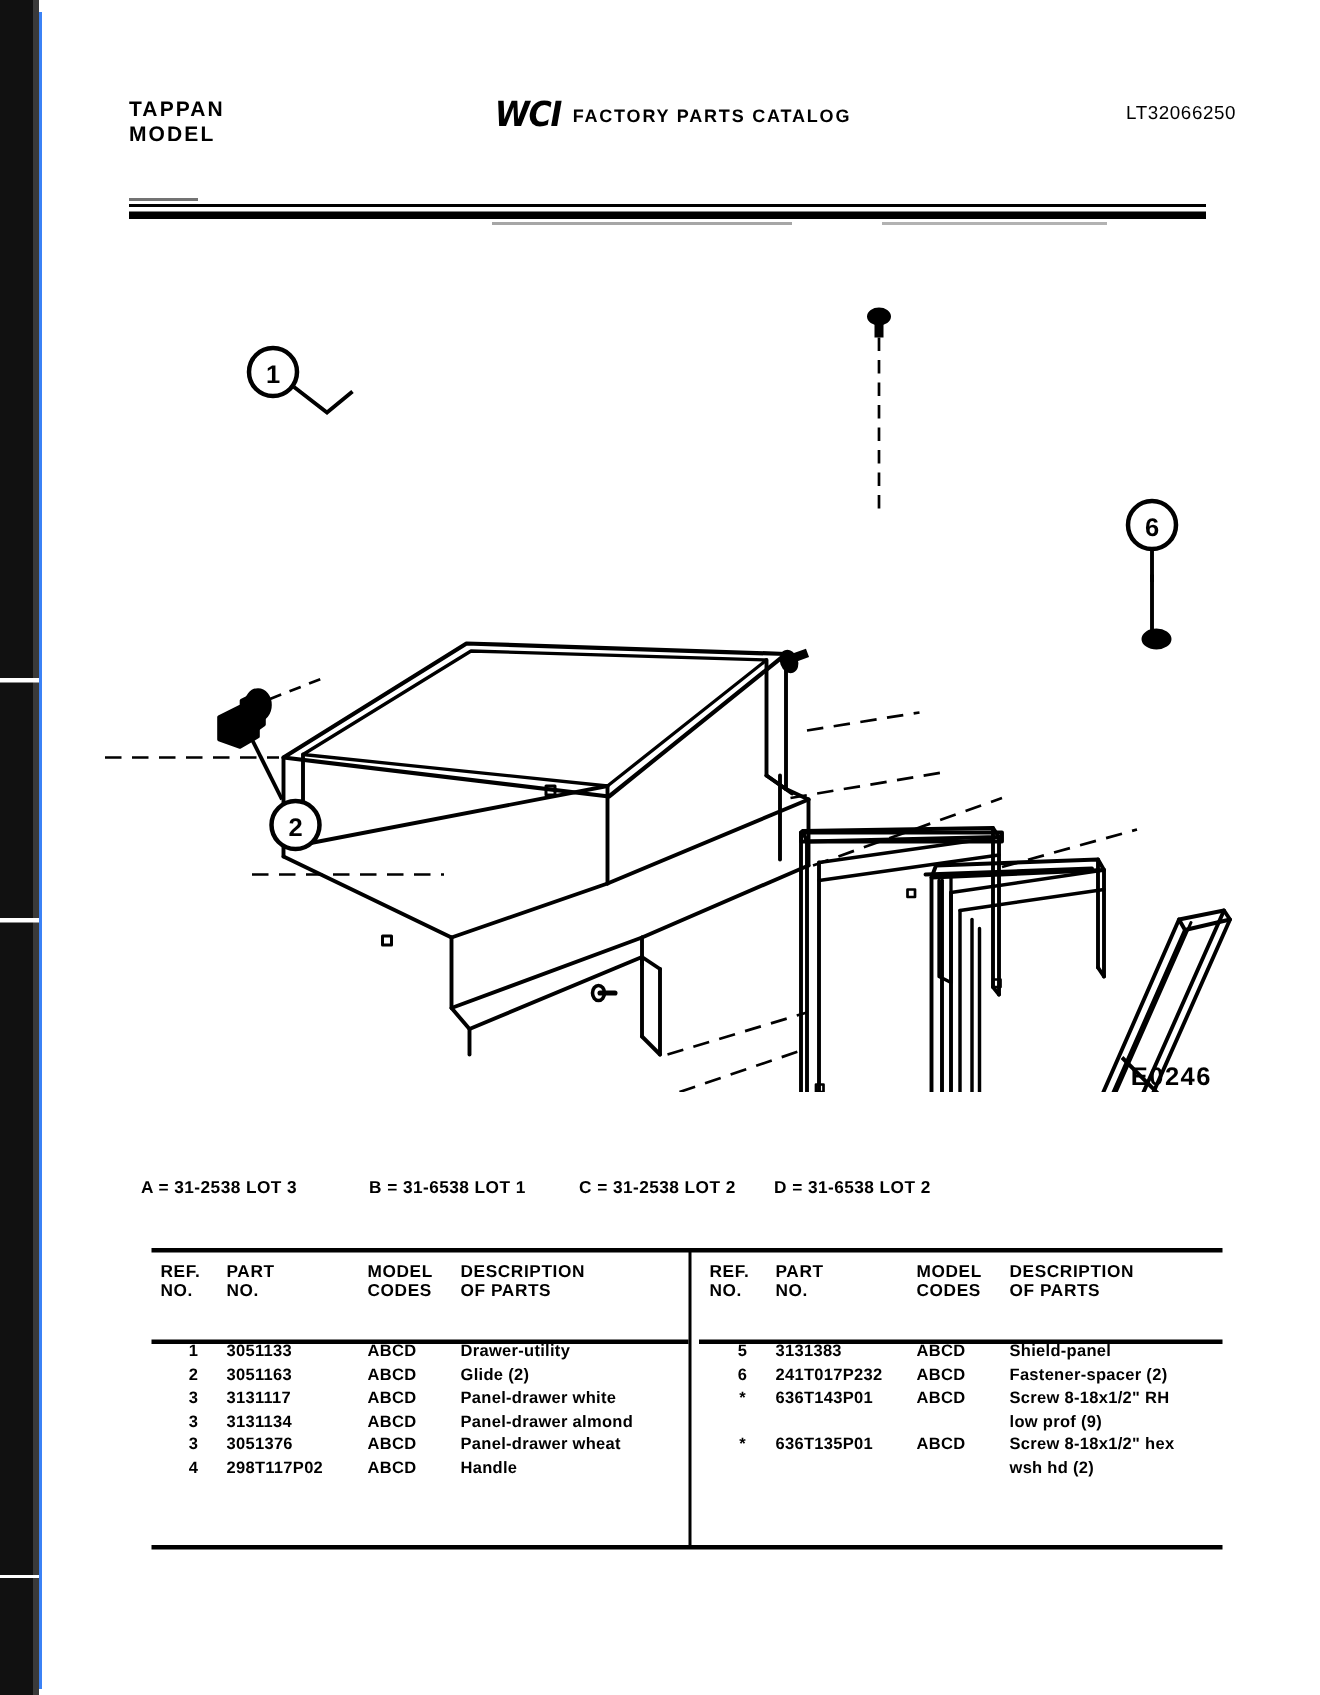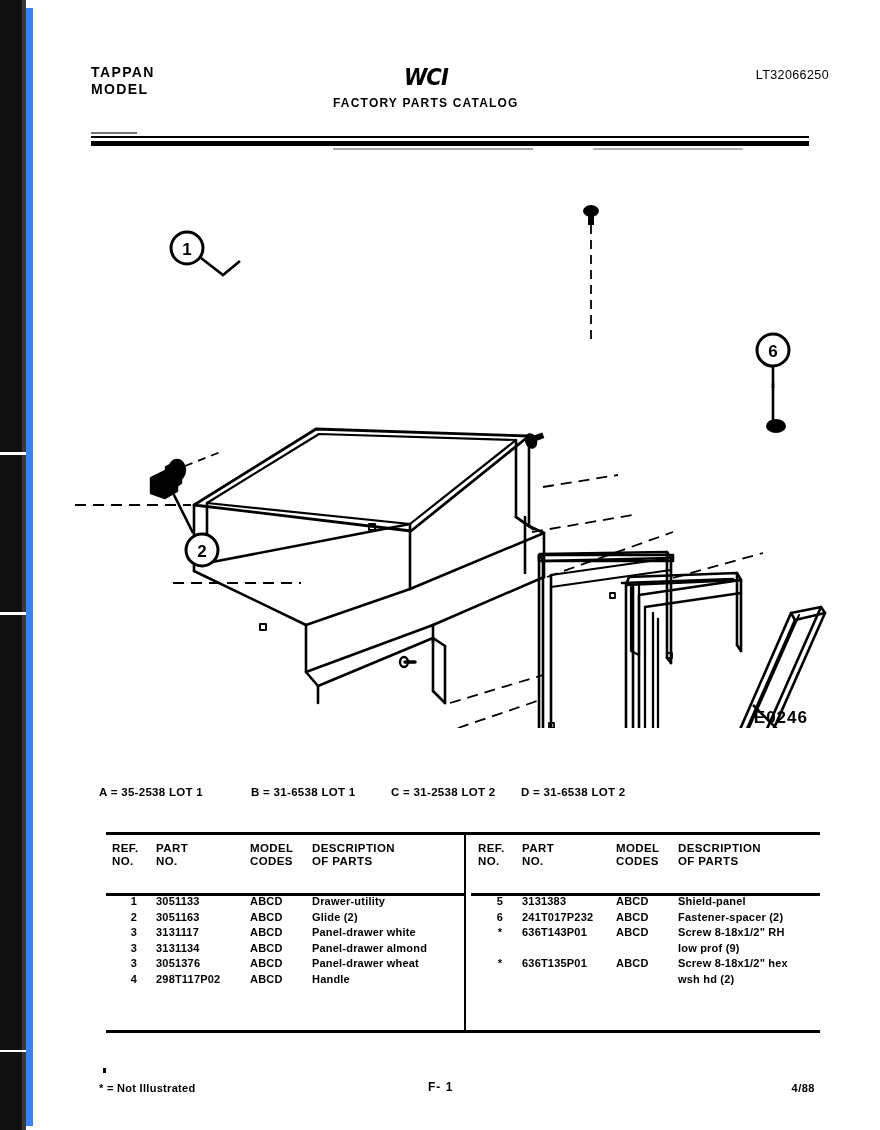--- a/index.html
+++ b/index.html
@@ -15,29 +15,29 @@
   #scan-edge-left{position:absolute;left:0;top:0;width:22px;height:1130px;background:#111;}
   #scan-edge-left2{position:absolute;left:22px;top:0;width:4px;height:1130px;background:#3a3a3a;}
   #scan-nick-a{position:absolute;left:0;top:452px;width:26px;height:3px;background:#fff;}
   #scan-nick-b{position:absolute;left:0;top:612px;width:26px;height:3px;background:#fff;}
   #scan-nick-c{position:absolute;left:0;top:1050px;width:26px;height:2px;background:#fff;}
   #scan-edge-top{position:absolute;left:26px;top:0;width:854px;height:10px;background:#fff;}
 
   #page{
     position:absolute;left:26px;top:8px;width:830px;height:1118px;
     background:#fff;
-    border-left:7px solid #3b82f6;
+    border-left:2px solid #3b82f6;
     box-sizing:border-box;
   }
 
   
   #header{position:absolute;left:0;top:48px;width:830px;height:50px;}
   #brand{position:absolute;left:58px;top:8px;font-size:14px;font-weight:bold;letter-spacing:1.4px;line-height:17px;}
   #brand div{white-space:nowrap;}
-  #logo-block{position:absolute;left:300px;top:8px;display:flex;align-items:center;gap:6px;flex-direction:column;}
+  #logo-block{position:absolute;left:300px;top:8px;display:flex;align-items:center;gap:6px;}
   #wci-logo{font-size:23px;font-weight:bold;font-style:italic;letter-spacing:-1px;font-family:"DejaVu Sans",sans-serif;transform:scaleX(0.92);}
   #catalog-text{font-size:12px;font-weight:bold;letter-spacing:1.2px;white-space:nowrap;}
   #doc-number{position:absolute;right:34px;top:12px;font-size:12.5px;font-weight:normal;letter-spacing:0.4px;white-space:nowrap;}
 
   
   #rule-thin{position:absolute;left:58px;top:128px;width:718px;height:2px;background:#000;}
   #rule-thick{position:absolute;left:58px;top:133px;width:718px;height:5px;background:#000;}
   #rule-speck1{position:absolute;left:58px;top:124px;width:46px;height:2px;background:#000;opacity:.55;}
   #rule-speck2{position:absolute;left:300px;top:140px;width:200px;height:2px;background:#000;opacity:.35;}
   #rule-speck3{position:absolute;left:560px;top:140px;width:150px;height:2px;background:#000;opacity:.3;}
@@ -283,21 +283,21 @@
         <text x="428" y="647">5</text>
         <text x="700" y="174">6</text>
         <text x="720" y="570">4</text>
       </g>
     </svg>
   </div>
 
   <div id="drawing-code">E0246</div>
 
   <div id="legend">
-    <span class="leg l0">A = 35-2538 LOT 1</span><span class="leg l1">B = 31-6538 LOT 1</span><span class="leg l2">C = 31-2538 LOT 2</span><span class="leg">D = 31-6538 LOT 2</span>
+    <span class="leg l0">A = 31-2538 LOT 3</span><span class="leg l1">B = 31-6538 LOT 1</span><span class="leg l2">C = 31-2538 LOT 2</span><span class="leg">D = 31-6538 LOT 2</span>
   </div>
 
   <div id="table-wrap">
     <div id="tbl-top"></div>
     <div id="tbl-midrule"></div>
     <div id="tbl-midrule2"></div>
     <div id="tbl-divider"></div>
     <div id="tbl-bottom"></div>
 
     <div class="half" id="half-left">
@@ -404,20 +404,14 @@
               <td class="c-ref">&nbsp;</td>
               <td class="c-part">&nbsp;</td>
               <td class="c-code">&nbsp;</td>
               <td class="c-desc desc-cont">wsh hd (2)</td>
             </tr>
           </tbody>
       </table>
     </div>
   </div>
 
-  <div id="footer">
-    <div id="foot-speck"></div>
-    <div id="foot-note">* = Not Illustrated</div>
-    <div id="foot-page">F- 1</div>
-    <div id="foot-date">4/88</div>
-  </div>
 
 </div>
 
 </body></html>

